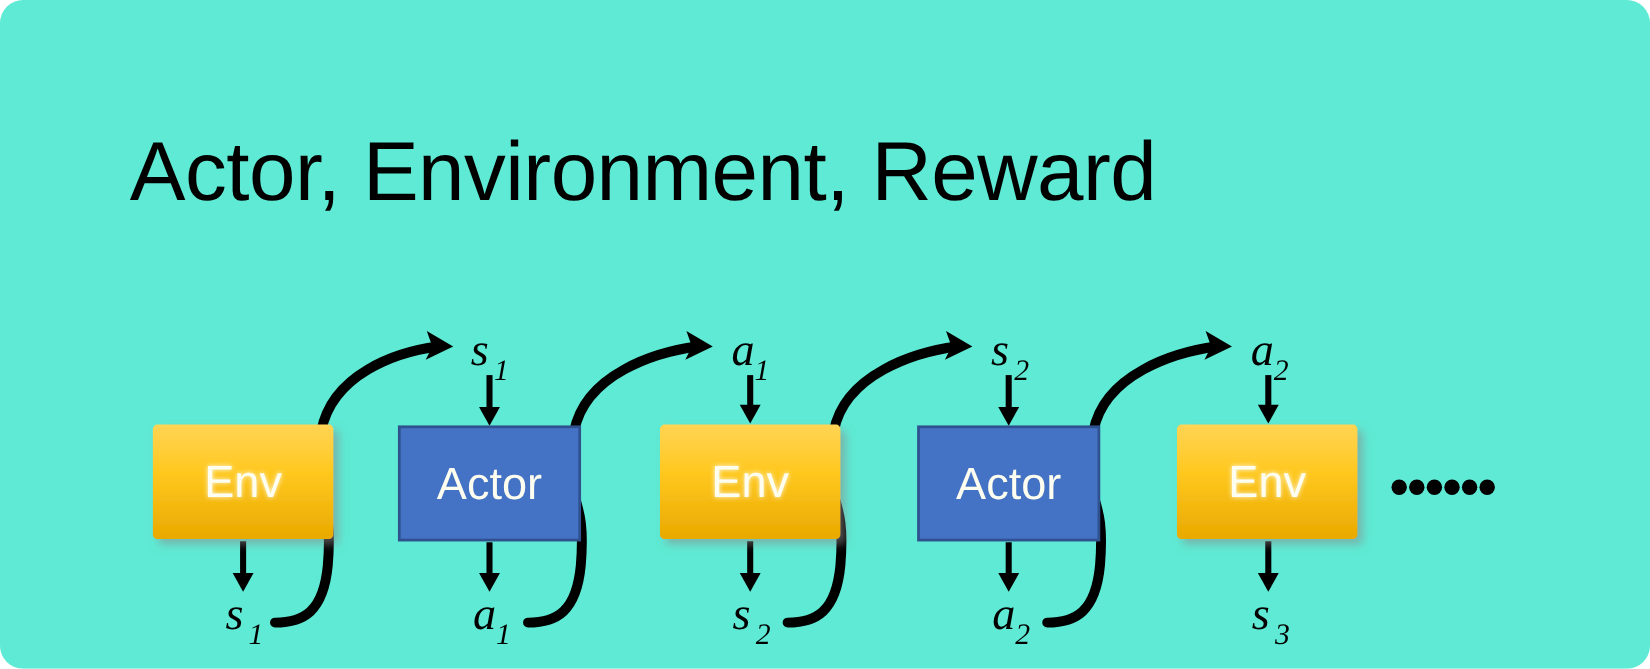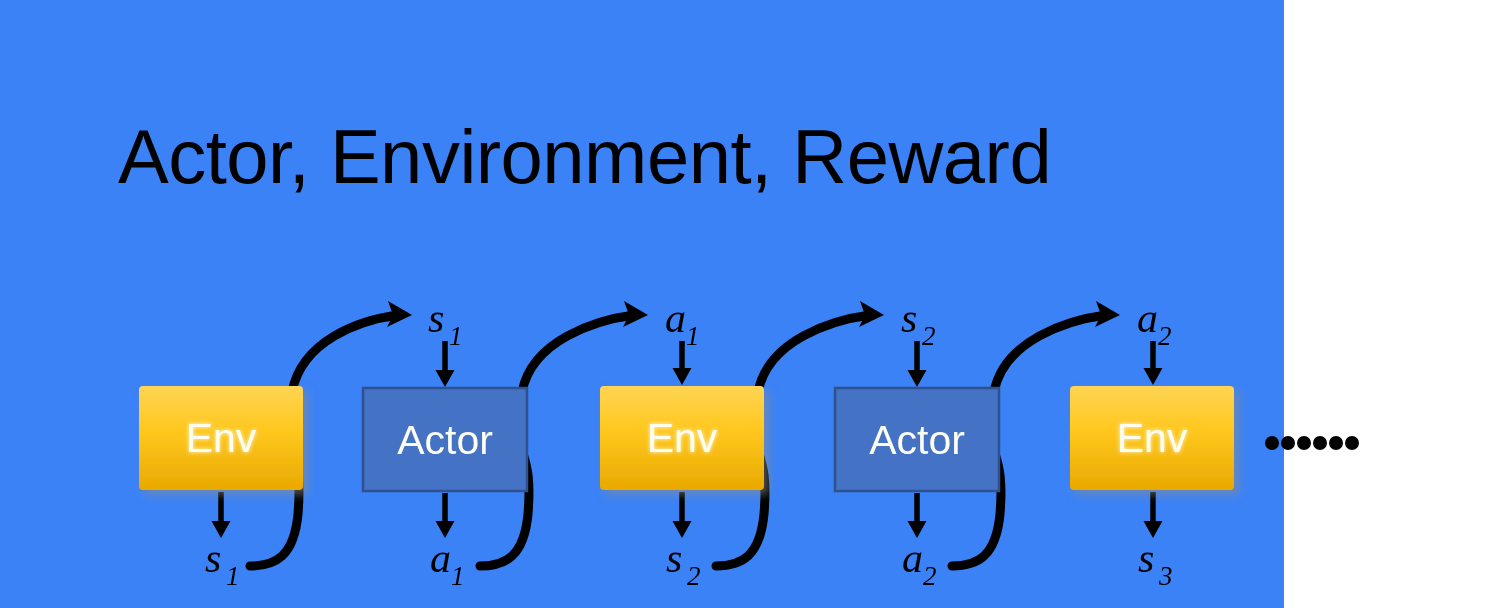--- a/index.html
+++ b/index.html
@@ -10,23 +10,24 @@
   }
   body {
     width: 1500px;
     height: 608px;
     overflow: hidden;
     font-family: "Liberation Sans", sans-serif;
     position: relative;
   }
   #slide {
     position: relative;
-    width: 1284px;
+    width: 1500px;
     height: 608px;
-    background: #3b82f6;
+    background: #5eead4;
+    border-radius: 21px;
   }
   #slide-title {
     position: absolute;
     left: 118px;
     top: 114px;
     font-family: "Liberation Sans", sans-serif;
     font-weight: 300;
     font-size: 76px;
     line-height: 86px;
     letter-spacing: -0.5px;

